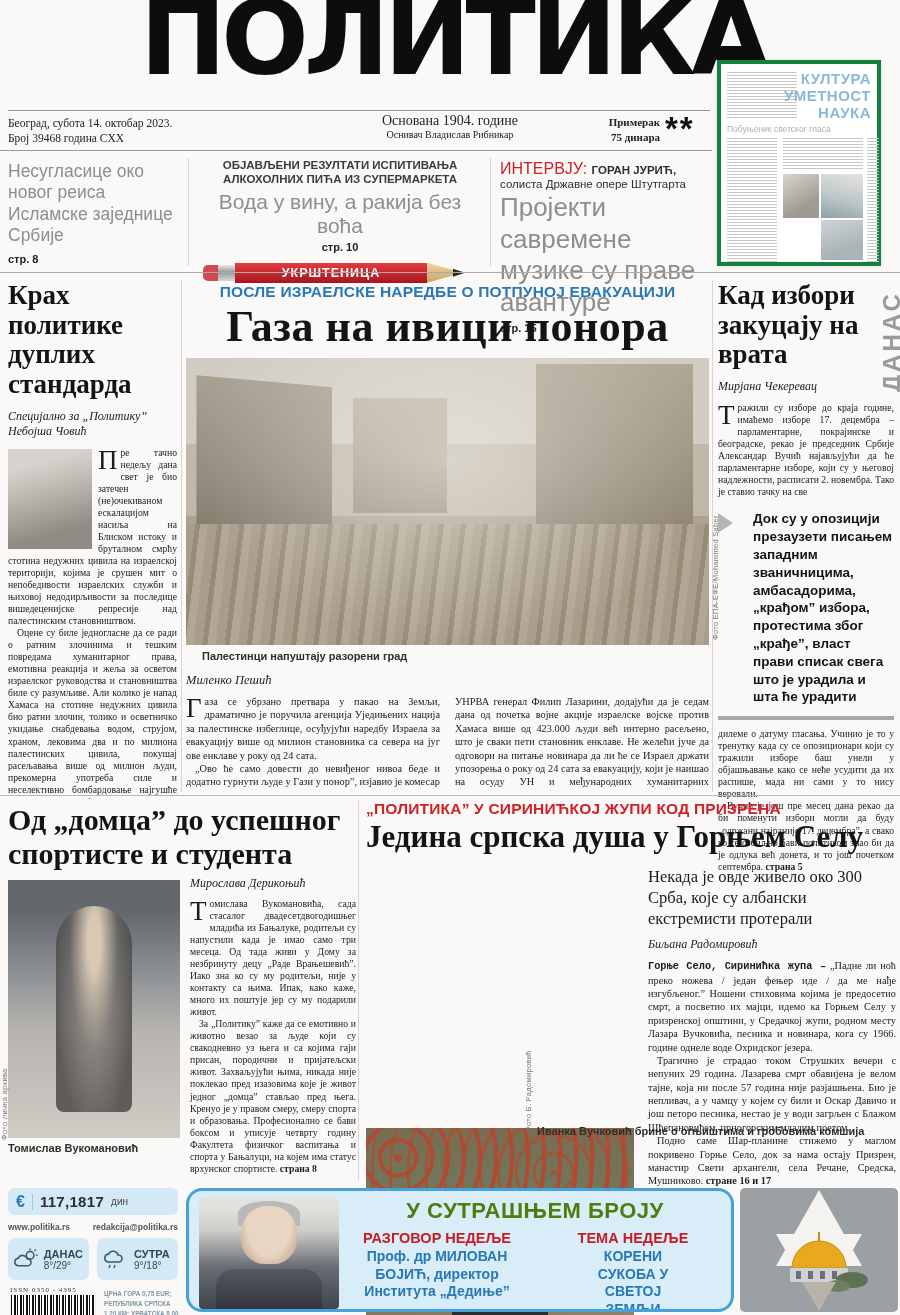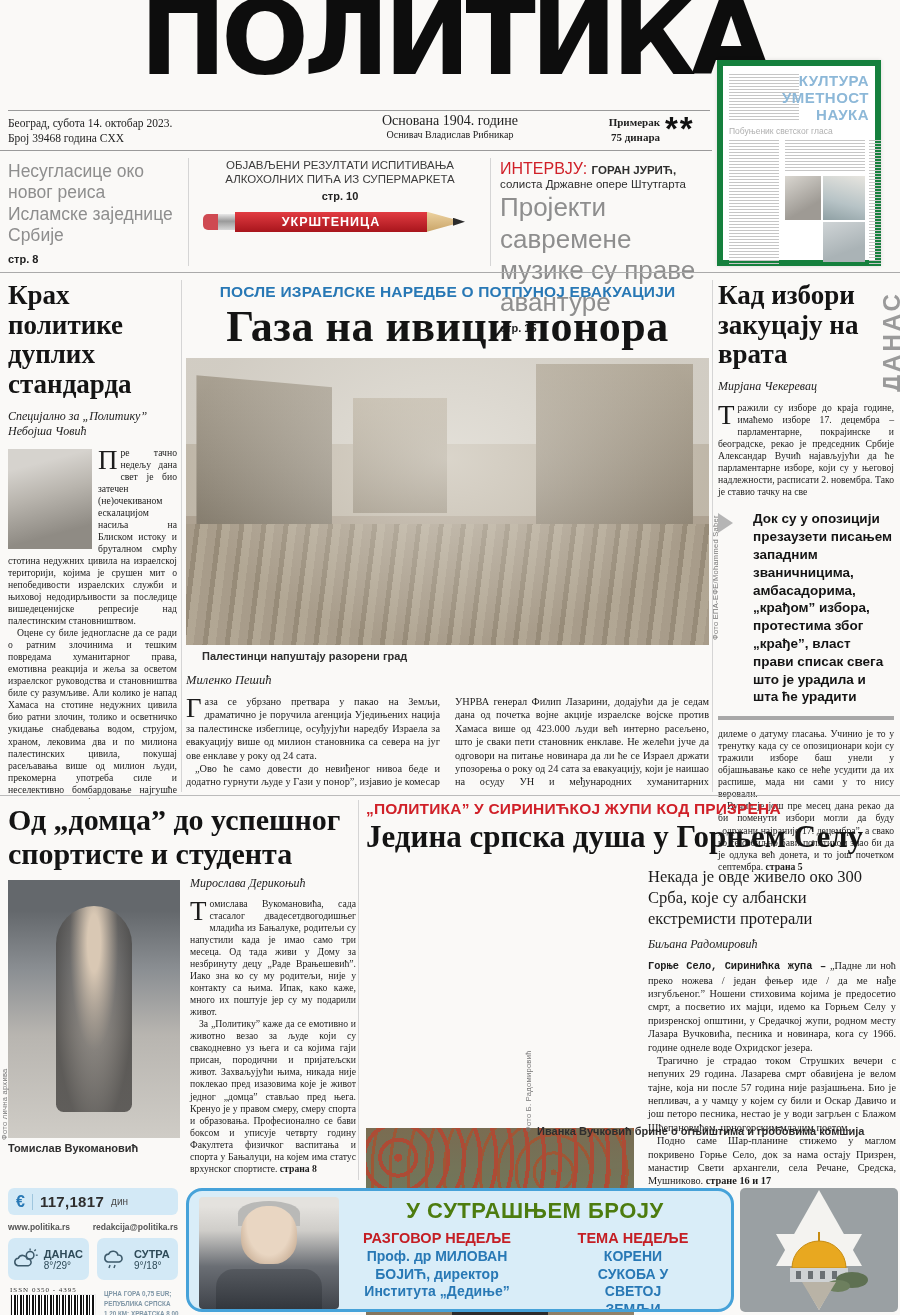--- a/index.html
+++ b/index.html
@@ -23,38 +23,38 @@
     text-align:center; color:#0d0d0d;
   }
   .dateblock { left:8px; top:116px; font-family:"Liberation Serif",serif; font-size:11.5px; line-height:1.3; color:#222; }
   .foundblock { left:330px; top:113px; width:240px; text-align:center; font-family:"Liberation Serif",serif; color:#222; }
   .foundblock .l1 { font-size:14px; }
   .foundblock .l2 { font-size:10px; }
   .priceblock { left:555px; top:115px; width:105px; text-align:right; font-family:"Liberation Serif",serif; font-weight:bold; font-size:11px; line-height:1.35; color:#222; }
   .stars { left:665px; top:110px; font-size:33px; font-weight:bold; letter-spacing:2px; color:#111; }
 
   
-  .cultbox { left:717px; top:60px; width:164px; height:206px; background:#fff; border:6px solid #15803d; box-shadow:0 0 4px rgba(0,0,0,.12); }
+  .cultbox { left:717px; top:60px; width:164px; height:206px; background:#fff; border:4px solid #15803d; box-shadow:0 0 4px rgba(0,0,0,.12); }
   .cult-title { position:absolute; right:6px; top:7px; text-align:right; color:#8db8d8; font-weight:bold; font-size:15px; line-height:1.12; letter-spacing:.5px; }
   .cult-sub { position:absolute; left:6px; top:60px; color:#b0b0b0; font-size:8.5px; }
   .fuzz { position:absolute; background:repeating-linear-gradient(#c6c6c6 0 1px, transparent 1px 3px); }
   .cult-img1 { position:absolute; left:62px; top:110px; width:36px; height:44px; background:linear-gradient(150deg,#d9d6d0,#9e9a94 70%); }
   .cult-img2 { position:absolute; left:100px; top:110px; width:42px; height:44px; background:linear-gradient(195deg,#e7e5df,#b7c3c6 60%,#8fa0a4); }
   .cult-img3 { position:absolute; left:100px; top:156px; width:42px; height:40px; background:linear-gradient(160deg,#cfd4d6,#aab3b6 70%); }
   .danas-vert {
     left:878px; top:152px; height:240px;
     writing-mode:vertical-rl; transform:rotate(180deg);
     font-size:24px; font-weight:bold; color:#9a9a9a; letter-spacing:3px;
   }
 
   
   .teaser-title { color:#8e8e8e; font-size:17.5px; line-height:1.22; }
   .pageref { font-weight:bold; font-size:11px; color:#222; }
   .t-center { text-align:center; }
-  .t-kicker { font-weight:normal; font-size:11.5px; line-height:1.25; color:#3c3c3c; }
+  .t-kicker { font-weight:bold; font-size:11.5px; line-height:1.25; color:#3c3c3c; }
   .t-big { color:#8e8e8e; font-size:21px; margin-top:3px; }
   .interv-label { color:#d02028; font-weight:normal; font-size:16px; }
   .interv-strong { font-weight:bold; font-size:11.5px; color:#2e2e2e; }
   .interv-desc { font-size:11.5px; color:#2e2e2e; }
 
   
   .pencil { position:relative; width:274px; height:26px; margin:7px auto 0; }
   .p-eraser { position:absolute; left:0; top:5px; width:15px; height:16px; background:#cf4a52; border-radius:5px 0 0 5px; }
   .p-ferrule { position:absolute; left:15px; top:5px; width:17px; height:16px; background:linear-gradient(#e8e8e8,#9a9a9a 45%,#d6d6d6); }
   .p-body { position:absolute; left:32px; top:3px; width:192px; height:20px; background:linear-gradient(#e23c42,#a8151c); display:flex; align-items:center; justify-content:center; }
@@ -176,20 +176,21 @@
 
   <div class="abs" style="left:8px; top:161px; width:172px;">
     <div class="teaser-title">Несугласице око новог реиса Исламске заједнице Србије</div>
     <div class="pageref" style="margin-top:7px;">стр. 8</div>
   </div>
   <div class="abs vrule" style="left:188px; top:158px; height:108px;"></div>
 
   <div class="abs t-center" style="left:197px; top:158px; width:286px;">
     <div class="t-kicker prelines">ОБЈАВЉЕНИ РЕЗУЛТАТИ ИСПИТИВАЊА
 АЛКОХОЛНИХ ПИЋА ИЗ СУПЕРМАРКЕТА</div>
+    <div class="t-big">Вода у вину, а ракија без воћа</div>
     <div class="pageref" style="margin-top:3px;">стр. 10</div>
     <div class="pencil">
       <div class="p-eraser"></div>
       <div class="p-ferrule"></div>
       <div class="p-body">
         <span class="p-label">УКРШТЕНИЦА</span>
       </div>
       <div class="p-tip"></div>
       <div class="p-lead"></div>
     </div>

